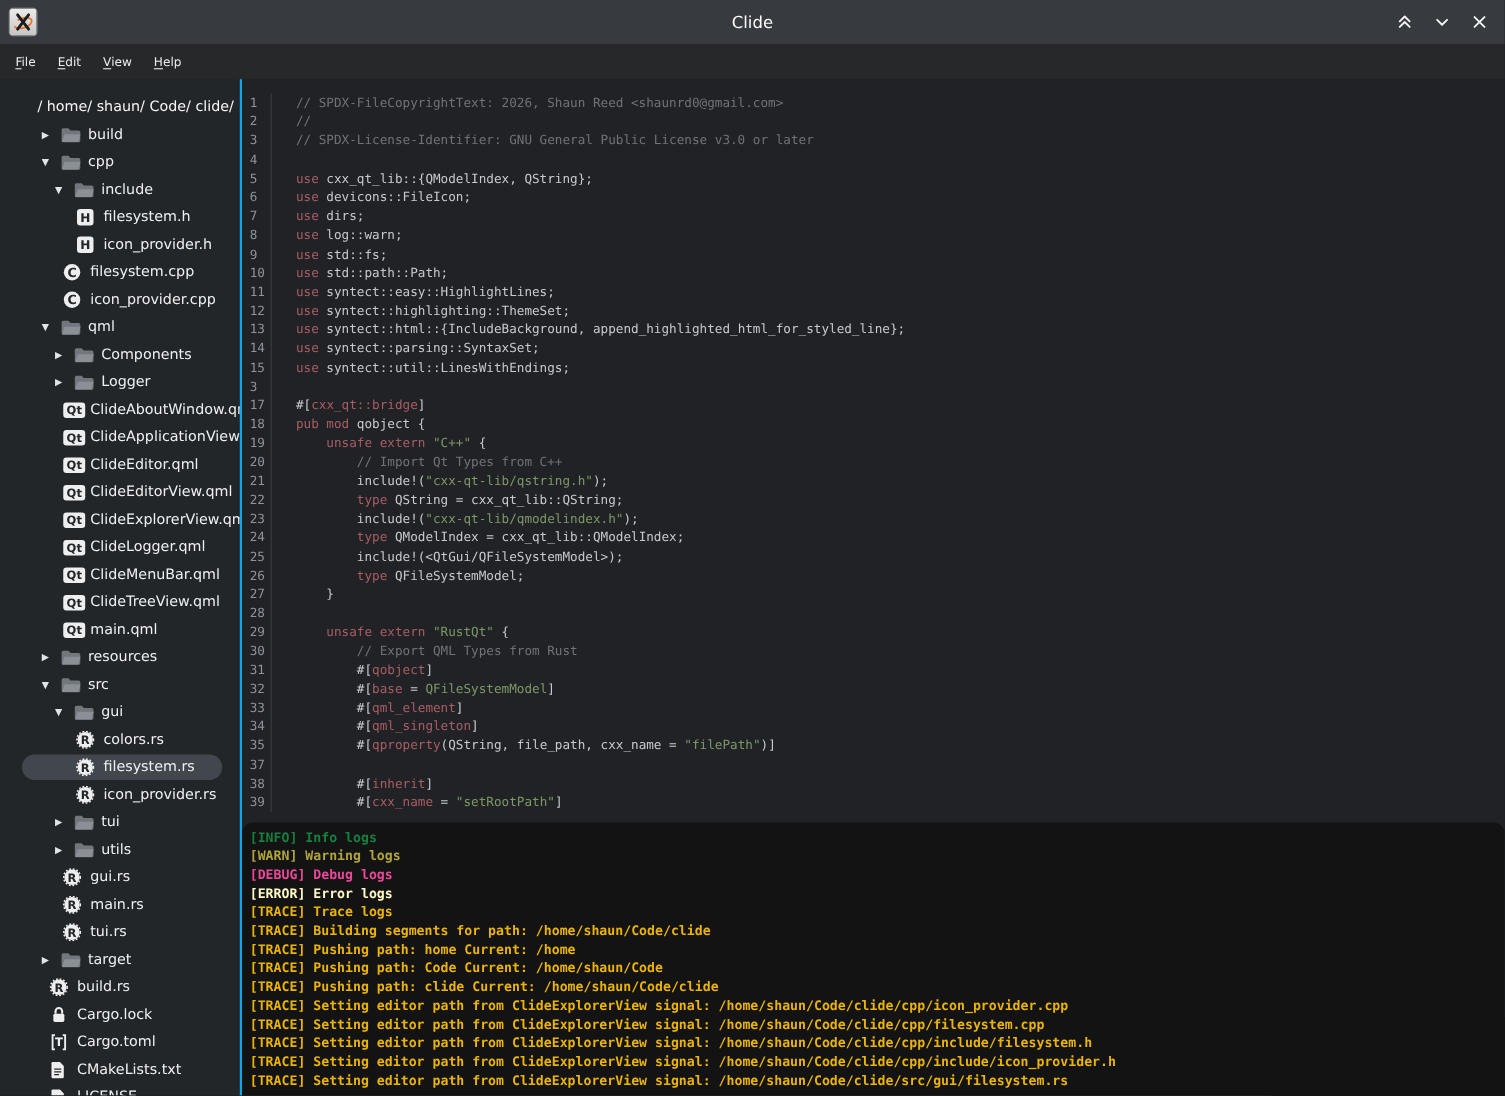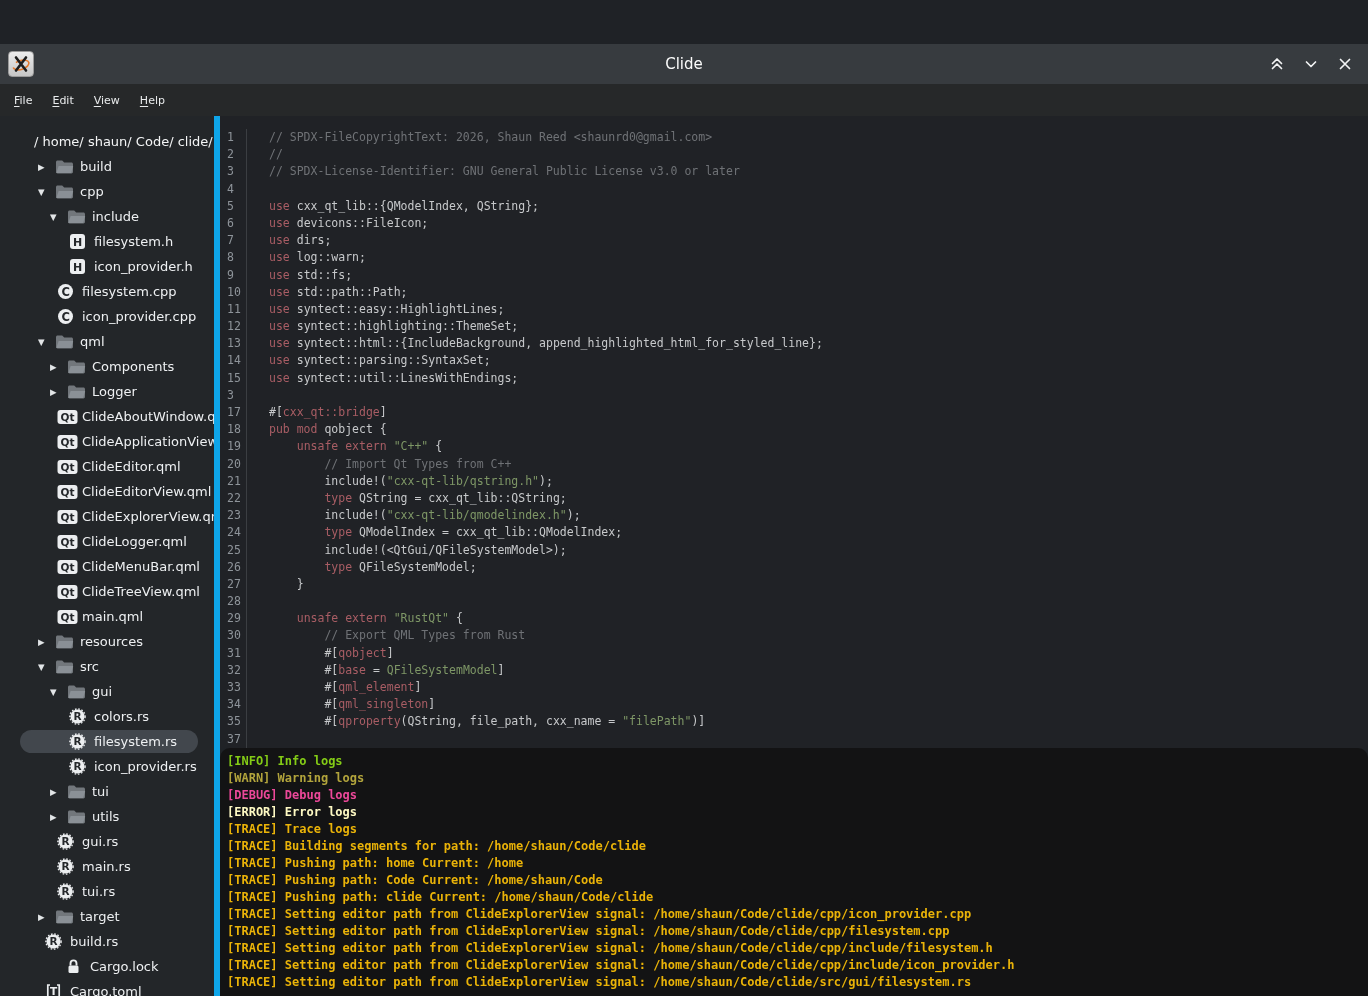--- a/index.html
+++ b/index.html
@@ -1,39 +1,39 @@
 <!DOCTYPE html>
 <html><head>
 <meta charset="utf-8">
 <style>
   * { box-sizing: border-box; margin: 0; padding: 0; }
   html,body { width:1368px; height:996px; overflow:hidden; background:#1f2226;
     font-family:"DejaVu Sans","Liberation Sans",sans-serif; }
   .window { width:1368px; height:996px; display:flex; flex-direction:column; }
 
   
-  .titlebar { flex:0 0 40px; background:#373b3f; display:flex; align-items:center; position:relative;margin-top:44px; }
+  .titlebar { flex:0 0 40px; background:#373b3f; display:flex; align-items:center; position:relative; }
   .app-icon { width:26px; height:26px; margin-left:8px; border-radius:4px;
     background:linear-gradient(#ececec,#c6c6c6); border:1px solid #9a9a9a;
     display:flex; align-items:center; justify-content:center; z-index:2; }
   .win-title { position:absolute; left:0; right:0; text-align:center; color:#fcfcfc; font-size:15px; }
   .win-controls { margin-left:auto; display:flex; gap:16px; margin-right:14px; z-index:2; }
   .ctrl-btn { width:18px; height:18px; display:flex; align-items:center; justify-content:center; cursor:pointer; }
   .ctrl-btn svg { stroke:#f2f3f4; stroke-width:1.7; fill:none; stroke-linecap:round; stroke-linejoin:round; }
 
   
   .menubar { flex:0 0 32px; background:#262829; display:flex; align-items:center; padding-left:4px; }
   .menu-item { color:#e9ebec; font-size:11px; padding:5px 10px; cursor:default; }
   .menu-item u { text-decoration:underline; text-underline-offset:2px; }
 
   
   .content { flex:1; display:flex; min-height:0; }
 
   
-  .sidebar { flex:0 0 220px; background:#232629; border-right:6px solid #0ea5e9;
+  .sidebar { flex:0 0 220px; background:#232629; border-right:2px solid #0ea5e9;
     padding-top:12px; overflow:hidden; }
   .tree-row { height:25px; display:flex; align-items:center; color:#eef0f2; font-size:13px;
     position:relative; z-index:0; white-space:nowrap; }
   .tree-row.selected::before { content:""; position:absolute; left:20px; right:16px; top:1px; bottom:1px;
     background:#42474d; border-radius:13px; z-index:-1; }
   .tree-arrow { width:19px; font-size:8.5px; color:#e2e5e7; text-align:left; padding-left:2px; flex:0 0 19px; }
   .tree-icon { width:22px; flex:0 0 22px; display:flex; align-items:center; }
   .tree-label { padding-left:3px; }
   .root-row { padding-left:34px; height:26px; display:flex; align-items:center; color:#f4f5f6; font-size:13px; }
 
@@ -47,21 +47,21 @@
   .kw  { color:#a85d64;text-align:right; }
   .str { color:#7e9766; }
   .com { color:#6f7276; }
   .pln { color:#c7c9cb; }
 
   
   .logpanel { flex:0 0 248px; background:#131314; border-radius:10px 10px 0 0; overflow:hidden;
     padding:5px 0 0 7px; font-family:"DejaVu Sans Mono","Liberation Mono",monospace;
     font-size:12px; font-weight:bold; }
   .log-line { height:17px; line-height:17px; white-space:nowrap; }
-  .log-info  { color:#84cc16; }
+  .log-info  { color:#15803d; }
   .log-warn  { color:#b2a43c; }
   .log-debug { color:#ec4899; }
   .log-error { color:#fef9c3; }
   .log-trace { color:#eab308; }
 </style>
 </head>
 <body>
 
 <div class="window">
 
@@ -425,21 +425,21 @@
             <span style="flex: 0 0 9px;"></span>
             <span class="tree-icon">
               <svg width="17" height="17" viewBox="0 0 17 17">
                 <circle cx="8.5" cy="8.5" r="7" fill="#eceef0"></circle>
                 <circle cx="8.5" cy="8.5" r="7.6" fill="none" stroke="#eceef0" stroke-width="1.4" stroke-dasharray="1.6 1.7"></circle>
                 <text x="8.5" y="12.4" font-size="10.5" font-weight="bold" font-family="DejaVu Sans" fill="#24272a" text-anchor="middle">R</text>
               </svg>
             </span>
             <span class="tree-label">build.rs</span>
           </div>
-          <div class="tree-row" style="padding-left: 56px;">
+          <div class="tree-row" style="padding-left: 36px;">
             <span style="flex: 0 0 9px;"></span>
             <span class="tree-icon">
               <svg width="17" height="17" viewBox="0 0 17 17">
                 <rect x="3.5" y="7.5" width="10" height="7.5" rx="1.5" fill="#eceef0"></rect>
                 <path d="M5.5 7.5 V5.4 a3 3 0 0 1 6 0 V7.5" fill="none" stroke="#eceef0" stroke-width="1.9"></path>
               </svg>
             </span>
             <span class="tree-label">Cargo.lock</span>
           </div>
           <div class="tree-row" style="padding-left: 36px;">

